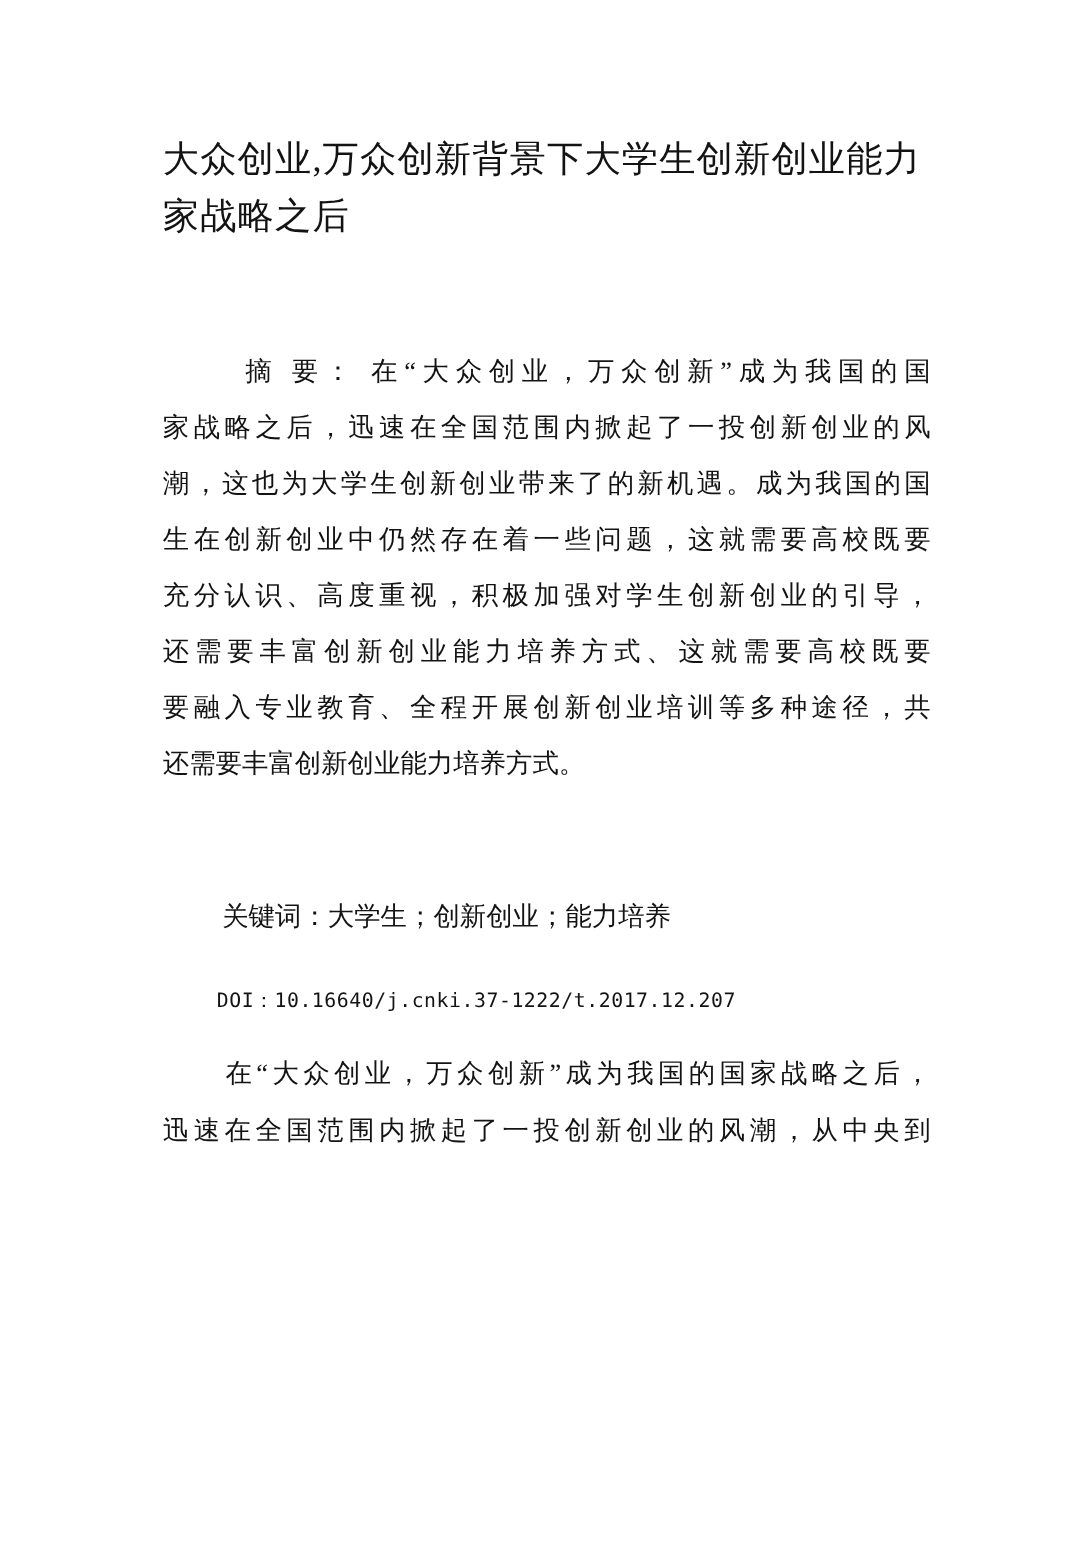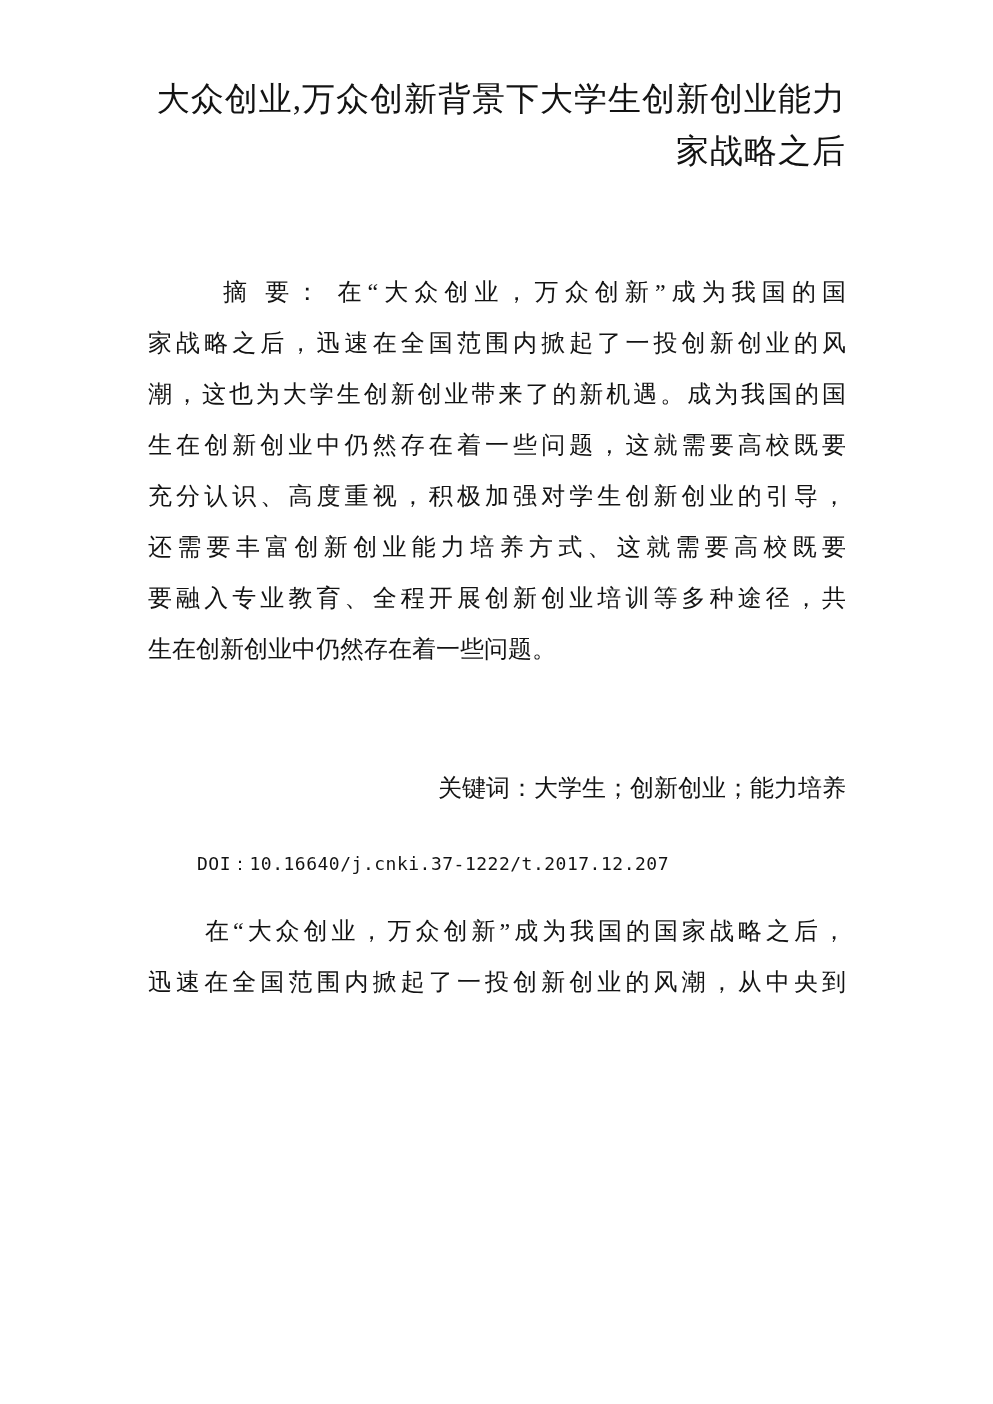--- a/index.html
+++ b/index.html
@@ -14,41 +14,41 @@
   .page {
     position: relative;
     width: 993px;
     height: 1404px;
     box-sizing: border-box;
     padding: 0 147px 0 148px;
     background: #ffffff;
     overflow: hidden;
   }
   .title {
-    margin: 73px 0 0 0;
+    margin: 119px 0 0 0;
     font-size: 33px;
     font-weight: 400;
     line-height: 52px;
-    text-align: right;
+    text-align: left;
     letter-spacing: 1px;
   }
   .tline {
     font-size: 24px;
     line-height: 51px;
     white-space: normal;
   }
   
   .jline {
     text-align: justify;
     text-align-last: justify;
     text-justify: inter-character;
   }
   .abstract   { margin-top: 90px; }
   .indent-abs { padding-left: 75px; }
-  .keywords   { margin-top: 88px; padding-left: 54px; text-align: right; }
+  .keywords   { margin-top: 88px; padding-left: 54px; }
   .doi {
     margin-top: 24px;
     padding-left: 49px;
     font-family: "DejaVu Sans Mono", "Liberation Mono", monospace;
     font-size: 18px;
     line-height: 51px;
     letter-spacing: 0.5px;
   }
   .bodytext    { margin-top: 17px; }
   .indent-body { padding-left: 57px; }
@@ -64,21 +64,21 @@
   </h1>
 
   <section class="abstract">
     <div class="tline jline indent-abs">摘 要： 在“大众创业，万众创新”成为我国的国</div>
     <div class="tline jline">家战略之后，迅速在全国范围内掀起了一投创新创业的风</div>
     <div class="tline jline">潮，这也为大学生创新创业带来了的新机遇。成为我国的国</div>
     <div class="tline jline">生在创新创业中仍然存在着一些问题，这就需要高校既要</div>
     <div class="tline jline">充分认识、高度重视，积极加强对学生创新创业的引导，</div>
     <div class="tline jline">还需要丰富创新创业能力培养方式、这就需要高校既要</div>
     <div class="tline jline">要融入专业教育、全程开展创新创业培训等多种途径，共</div>
-    <div class="tline">生在创新创业中仍然存在着一些问题。</div>
+    <div class="tline">还需要丰富创新创业能力培养方式。</div>
   </section>
 
   <div class="tline keywords">关键词：大学生；创新创业；能力培养</div>
 
   <div class="doi">DOI：10.16640/j.cnki.37-1222/t.2017.12.207</div>
 
   <section class="bodytext">
     <div class="tline jline indent-body">在“大众创业，万众创新”成为我国的国家战略之后，</div>
     <div class="tline jline">迅速在全国范围内掀起了一投创新创业的风潮，从中央到</div>
 

